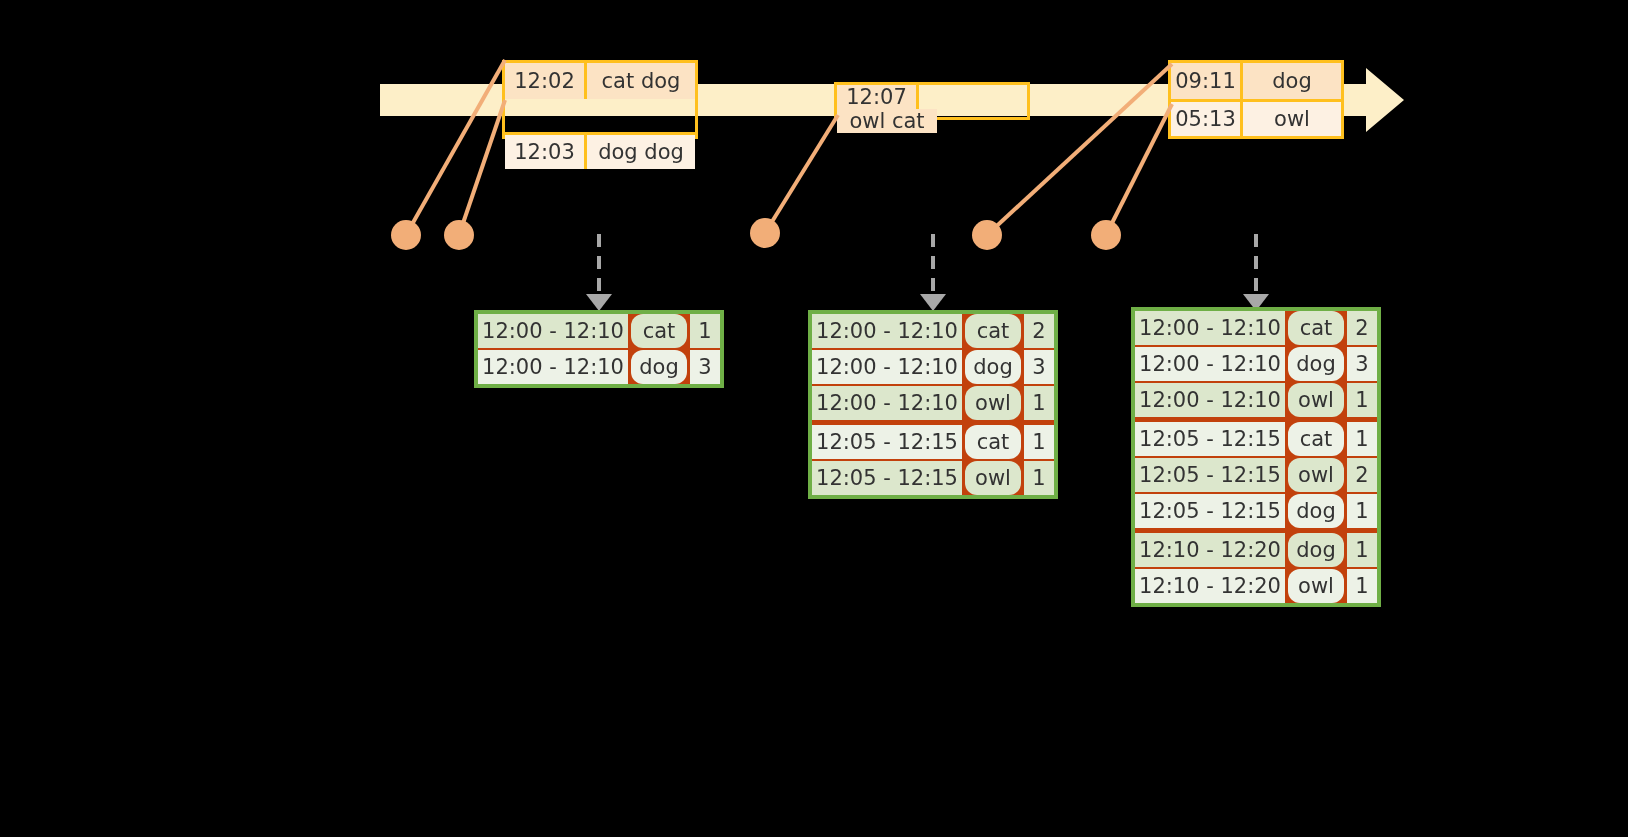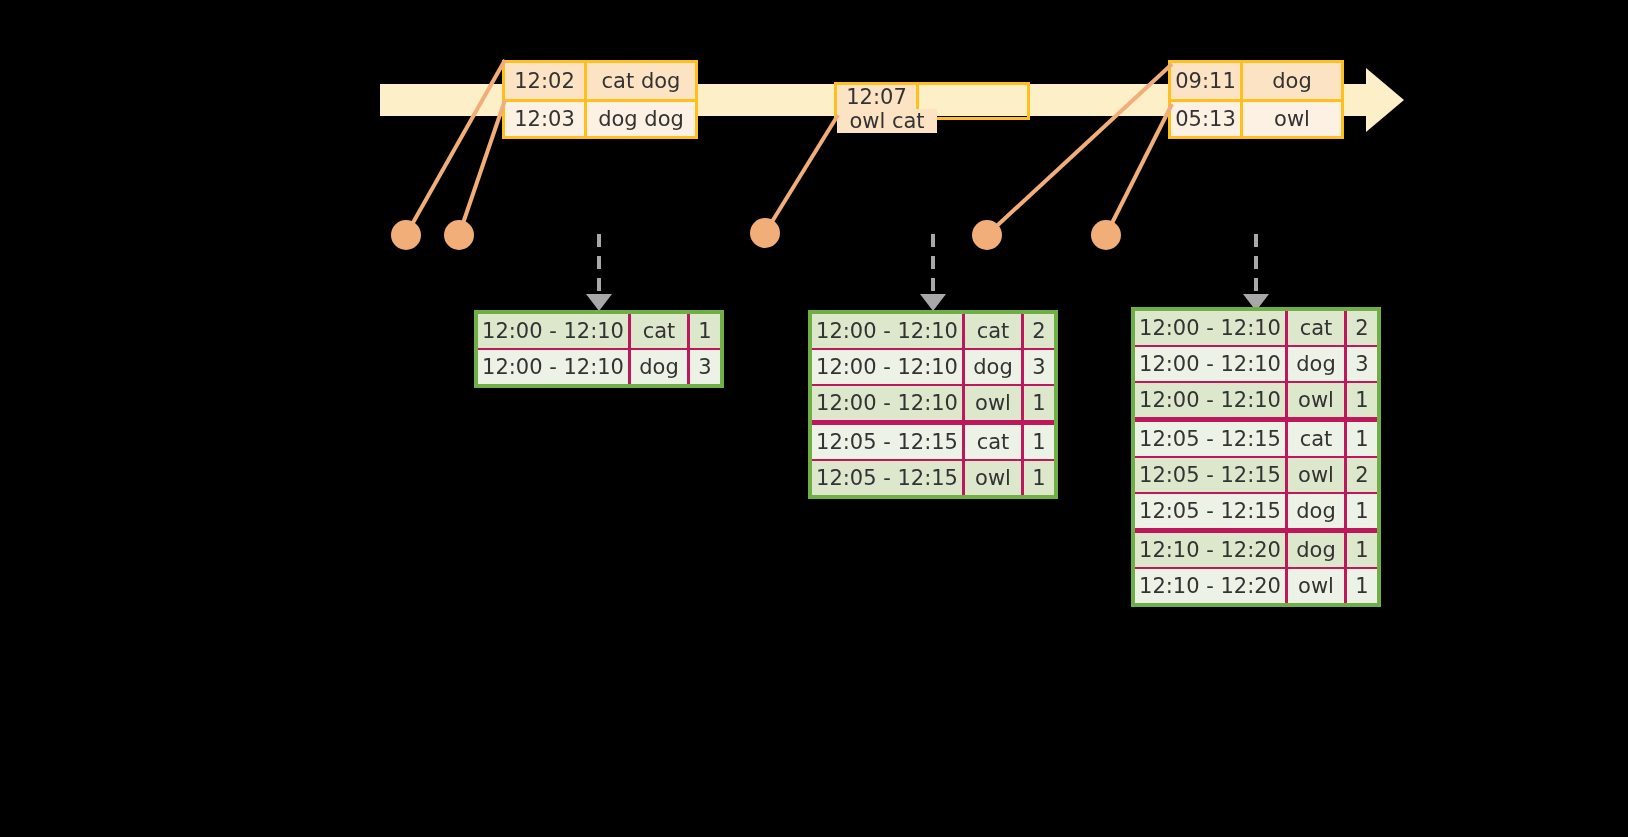--- a/index.html
+++ b/index.html
@@ -34,49 +34,49 @@
   
   .dash{position:absolute;width:4px;background:
         repeating-linear-gradient(to bottom,#A8A8A8 0 13px,transparent 13px 22px);}
   .dash-head{position:absolute;width:0;height:0;
              border-left:13px solid transparent;
              border-right:13px solid transparent;
              border-top:17px solid #A8A8A8;}
 
   
   .gtbl{position:absolute;border:4px solid #6FAF46;box-sizing:border-box;
-        background:#be185d;}
+        background:#c2410c;}
   .gtbl .grow{display:flex;box-sizing:border-box;}
   .gtbl .grow + .grow{margin-top:2px;}
   .gtbl .grow.grp{margin-top:5px;}
   .gtbl .g-win{display:flex;align-items:center;justify-content:center;
                box-sizing:border-box;font-size:21px;color:#333;
                margin-right:3px;}
   .gtbl .g-key{display:flex;align-items:center;justify-content:center;
                box-sizing:border-box;font-size:21px;color:#333;
-               margin-right:3px;}
+               margin-right:3px;border-radius:12px;}
   .gtbl .g-cnt{display:flex;align-items:center;justify-content:center;
                box-sizing:border-box;font-size:21px;color:#333;}
   .gd{background:#DCE7CC;}
   .gl{background:#EDF2E7;}
 </style>
 </head>
 <body>
 
 <div id="stage">
 
   <div class="tl-bar" style="left:380px;top:84px;width:988px;height:32px;"></div>
   <div class="tl-arrow" style="left:1366px;top:68px;"></div>
 
   <div class="evt" style="left:502px;top:60px;width:196px;height:79px;">
     <div class="row" style="height:36px;">
       <div class="c-time sh-dark" style="width:82px;">12:02</div>
       <div class="c-val sh-dark" style="width:108px;">cat dog</div>
     </div>
-    <div class="row" style="height:37px;">
+    <div class="row" style="height:37px;margin-top:33px;">
       <div class="c-time sh-light" style="width:82px;">12:03</div>
       <div class="c-val sh-light" style="width:108px;">dog dog</div>
     </div>
   </div>
 
   <div class="evt" style="left:834px;top:82px;width:196px;height:38px;">
     <div class="row" style="height:32px;flex-direction:column;">
       <div class="c-time sh-dark" style="width:82px;">12:07</div>
       <div class="c-val sh-dark" style="width:100px;">owl cat</div>
     </div>

